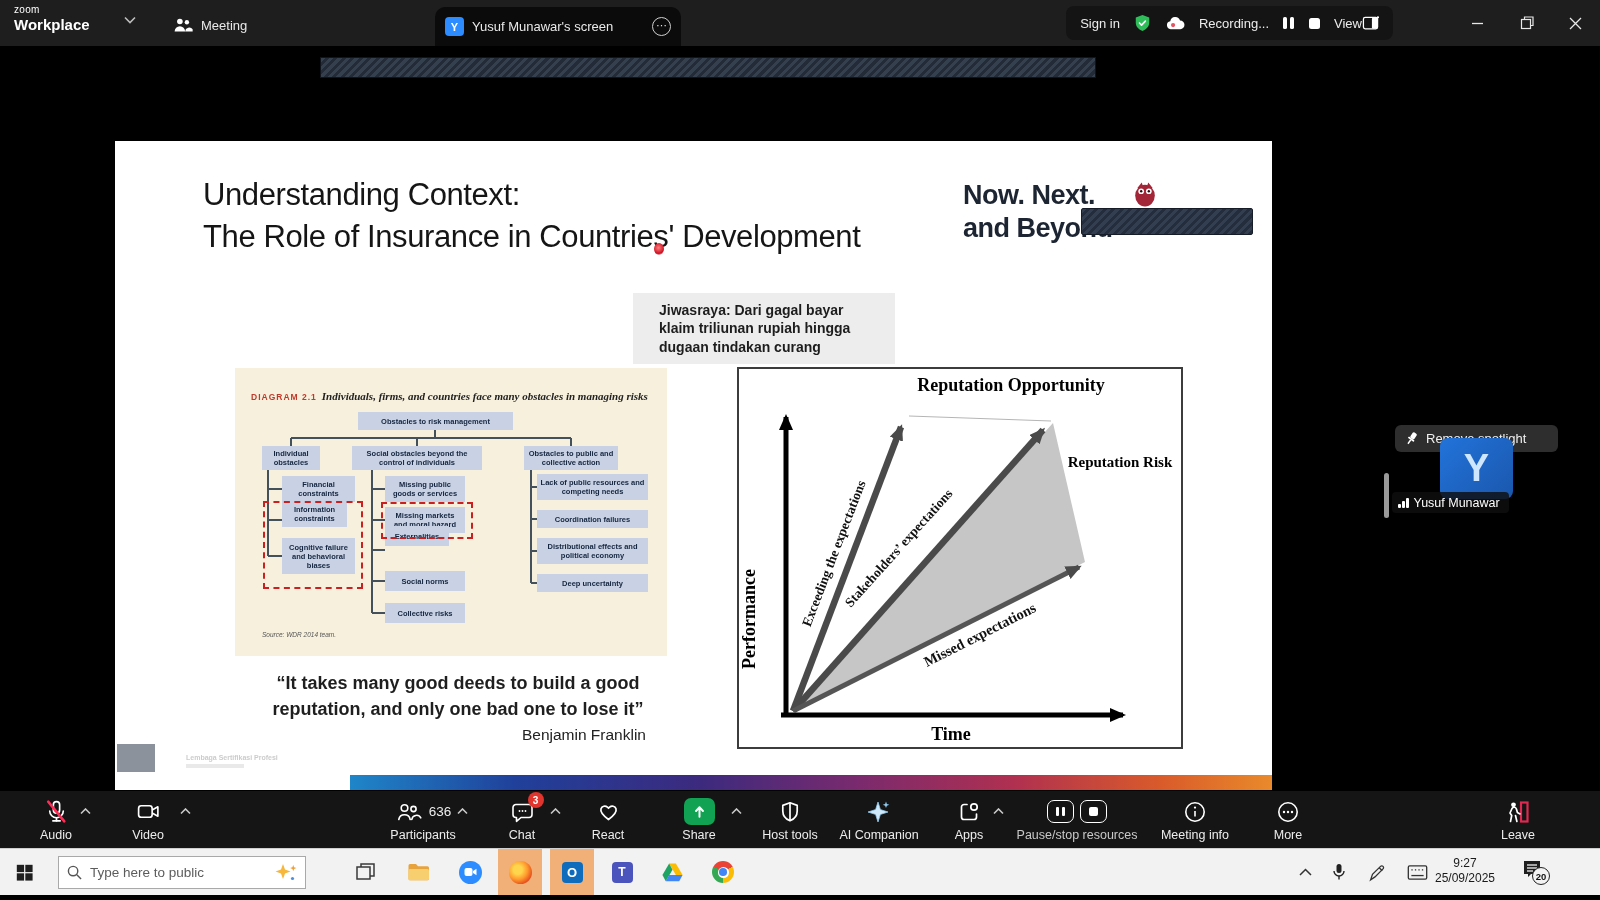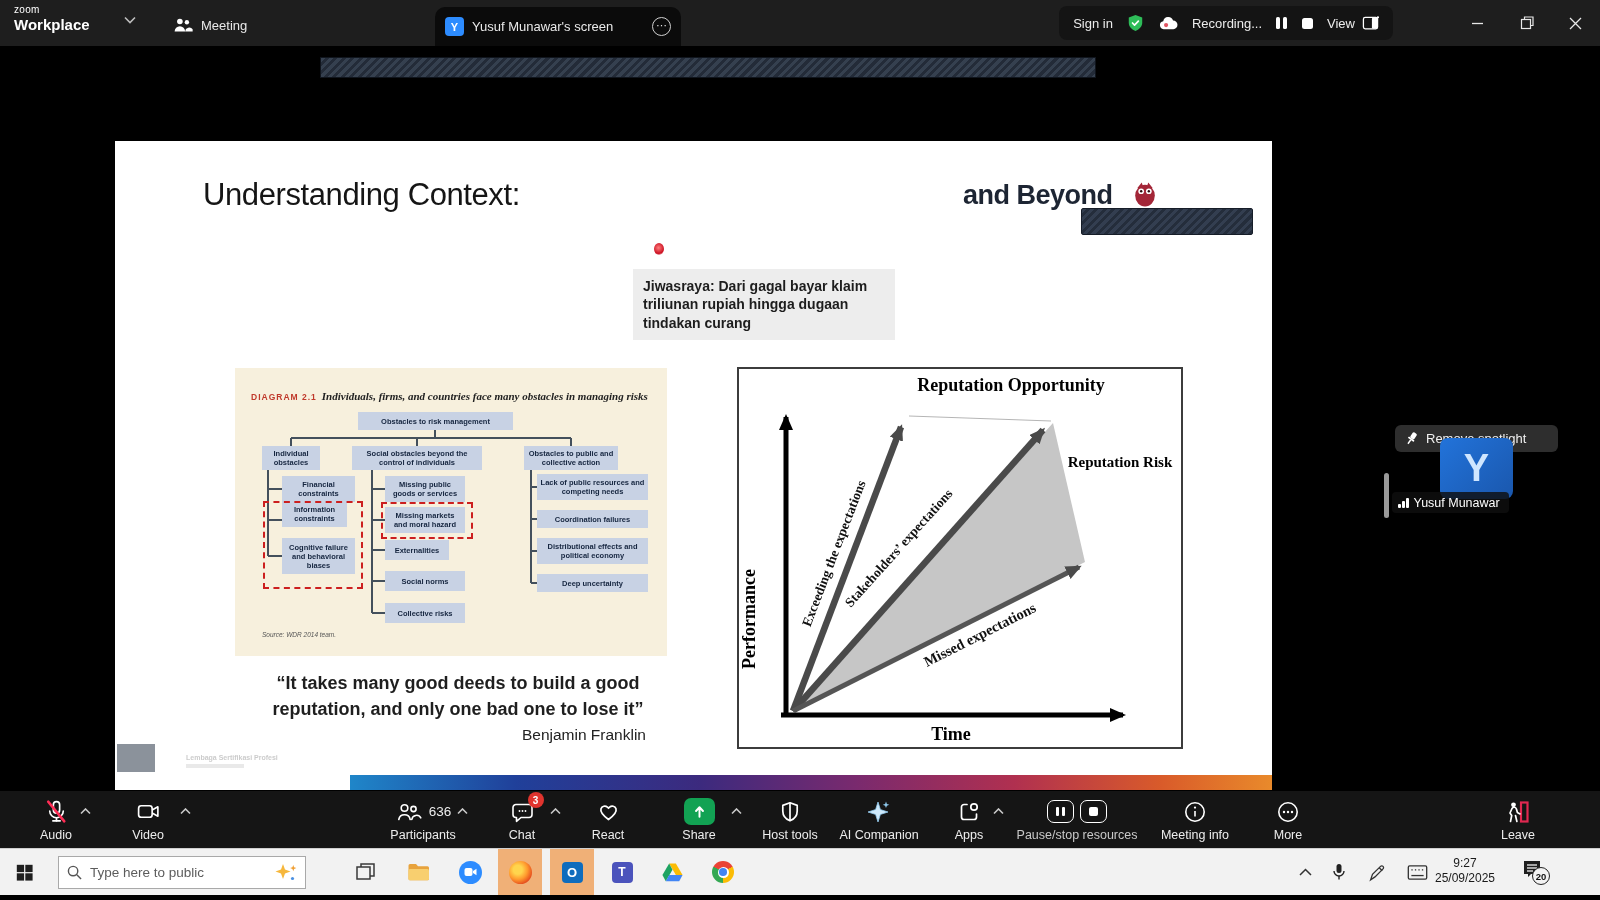--- a/index.html
+++ b/index.html
@@ -28,21 +28,21 @@
 .mainarea{position:absolute;top:46px;left:0;right:0;height:744px;background:#000}
 .hatch{background:repeating-linear-gradient(135deg,#35404f 0 3px,#232b38 3px 6px);border:1px solid #10151d}
 .slide{position:absolute;left:115px;top:95px;width:1157px;height:660px;background:#fff}
 .slide-title{position:absolute;left:88px;top:33px;color:#151515;font-size:31px;line-height:42px;letter-spacing:-.4px}
 .brand{position:absolute;left:848px;top:38px;width:230px;color:#1d2533;font-weight:800;font-size:27px;line-height:33px;letter-spacing:-.5px}
 .redact{background:repeating-linear-gradient(135deg,#333e50 0 3px,#242d3b 3px 6px);border:1px solid #161d28;border-radius:2px}
 .news1{position:absolute;left:140px;top:133px;width:372px}
 .news1 .bc{color:#4a7fd4;font-size:7.5px;font-weight:700}
 .news1 .kick{color:#e8702a;font-size:9.5px;font-weight:700;letter-spacing:.4px;margin-top:11px}
 .news1 .hl{color:#17233d;font-size:15px;font-weight:700;line-height:1.42;margin-top:7px}
-.news2{position:absolute;left:518px;top:128px;width:262px;background:#ededed;padding:8px 10px;
+.news2{position:absolute;left:518px;top:152px;width:262px;background:#ededed;padding:8px 26px;
   color:#1d1d1d;font-size:14px;font-weight:700;line-height:1.32}
 
 .diagram{position:absolute;left:120px;top:227px;width:432px;height:288px;background:#f7f0dd}
 .dg-head{position:absolute;left:16px;top:18px;white-space:nowrap}
 .dg-label{color:#c0392b;font-size:8.5px;font-weight:700;letter-spacing:1px}
 .dg-title{font-family:"Liberation Serif",serif;font-style:italic;font-weight:700;font-size:11px;color:#222;margin-left:5px}
 .dbox{position:absolute;background:#c8d2e4;color:#15253f;font-size:7.5px;font-weight:700;
   display:flex;align-items:center;justify-content:center;text-align:center;line-height:1.2;padding:1px 3px}
 .dash{position:absolute;border:2px dashed #cc1f1f}
 .dg-src{position:absolute;left:27px;top:263px;font-size:6.5px;font-style:italic;color:#555}
@@ -144,21 +144,21 @@
         <svg width="13" height="14" viewBox="0 0 13 14">
             <rect x="1" y="1" width="4" height="12" rx="1.6" fill="#fff"></rect>
             <rect x="8" y="1" width="4" height="12" rx="1.6" fill="#fff"></rect>
           </svg>
       </span>
       <span>
         <svg width="13" height="13" viewBox="0 0 13 13">
             <rect x="1" y="1" width="11" height="11" rx="2.5" fill="#fff"></rect>
           </svg>
       </span>
-      <span style="display:flex;align-items:center;gap:7px">
+      <span style="display:flex;align-items:center;gap:0">
         <span>View</span>
         <svg width="17" height="15" viewBox="0 0 24 21">
           <rect x="2" y="2" width="20" height="16" rx="2.5" fill="none" stroke="#fff" stroke-width="1.8"></rect>
           <rect x="14" y="2" width="8" height="16" rx="2" fill="#fff"></rect>
             <circle cx="22.5" cy="1.8" r="1.6" fill="#fff"></circle>
         </svg>
       </span>
     </div>
 
     <div class="winctl" style="right:100px">
@@ -178,23 +178,25 @@
         </svg>
     </div>
   </div>
 
   <div class="mainarea">
     <div class="abs hatch" style="left:320px;top:11px;width:776px;height:21px"></div>
 
     <div class="slide">
       <div class="slide-title">
         <div>Understanding Context:</div>
+        <div>The Role of Insurance in Countries' Development</div>
       </div>
 
       <div class="brand" style="position:absolute">
+        <div>Now. Next.</div>
         <div>and Beyond</div>
         <svg width="24" height="27" viewBox="0 0 22 24" style="position:absolute;left:170px;top:2px">
           <path d="M4,6 L8,1 L10,7 Z M18,6 L14,1 L12,7 Z" fill="#a32638"></path>
           <ellipse cx="11" cy="13" rx="9" ry="10" fill="#a32638"></ellipse>
           <circle cx="7.5" cy="9" r="2.6" fill="#fff"></circle>
             <circle cx="14.5" cy="9" r="2.6" fill="#fff"></circle>
           <circle cx="7.5" cy="9" r="1.1" fill="#2a0a0e"></circle>
             <circle cx="14.5" cy="9" r="1.1" fill="#2a0a0e"></circle>
         </svg>
       </div>
@@ -216,21 +218,21 @@
         </svg>
         <div class="dbox" style="left:123px;top:44px;width:155px;height:18px">Obstacles to risk management</div>
         <div class="dbox" style="left:27px;top:78px;width:58px;height:24px">Individual obstacles</div>
         <div class="dbox" style="left:117px;top:78px;width:130px;height:24px">Social obstacles beyond the control of individuals</div>
         <div class="dbox" style="left:289px;top:78px;width:94px;height:24px">Obstacles to public and collective action</div>
         <div class="dbox" style="left:47px;top:108px;width:73px;height:26px">Financial constraints</div>
         <div class="dbox" style="left:47px;top:133px;width:65px;height:26px">Information constraints</div>
         <div class="dbox" style="left:47px;top:170px;width:73px;height:36px">Cognitive failure and behavioral biases</div>
         <div class="dbox" style="left:150px;top:108px;width:80px;height:26px">Missing public goods or services</div>
         <div class="dbox" style="left:150px;top:139px;width:80px;height:26px">Missing markets and moral hazard</div>
-        <div class="dbox" style="left:150px;top:172px;width:64px;height:20px">Externalities</div>
+        <div class="dbox" style="left:150px;top:158px;width:64px;height:20px">Externalities</div>
         <div class="dbox" style="left:150px;top:203px;width:80px;height:20px">Social norms</div>
         <div class="dbox" style="left:150px;top:235px;width:80px;height:20px">Collective risks</div>
         <div class="dbox" style="left:302px;top:106px;width:111px;height:26px">Lack of public resources and competing needs</div>
         <div class="dbox" style="left:302px;top:142px;width:111px;height:18px">Coordination failures</div>
         <div class="dbox" style="left:302px;top:170px;width:111px;height:26px">Distributional effects and political economy</div>
         <div class="dbox" style="left:302px;top:206px;width:111px;height:18px">Deep uncertainty</div>
         <div class="dash" style="left:28px;top:133px;width:100px;height:88px"></div>
         <div class="dash" style="left:146px;top:134px;width:92px;height:37px"></div>
         <div class="dg-src">Source: WDR 2014 team.</div>
       </div>

